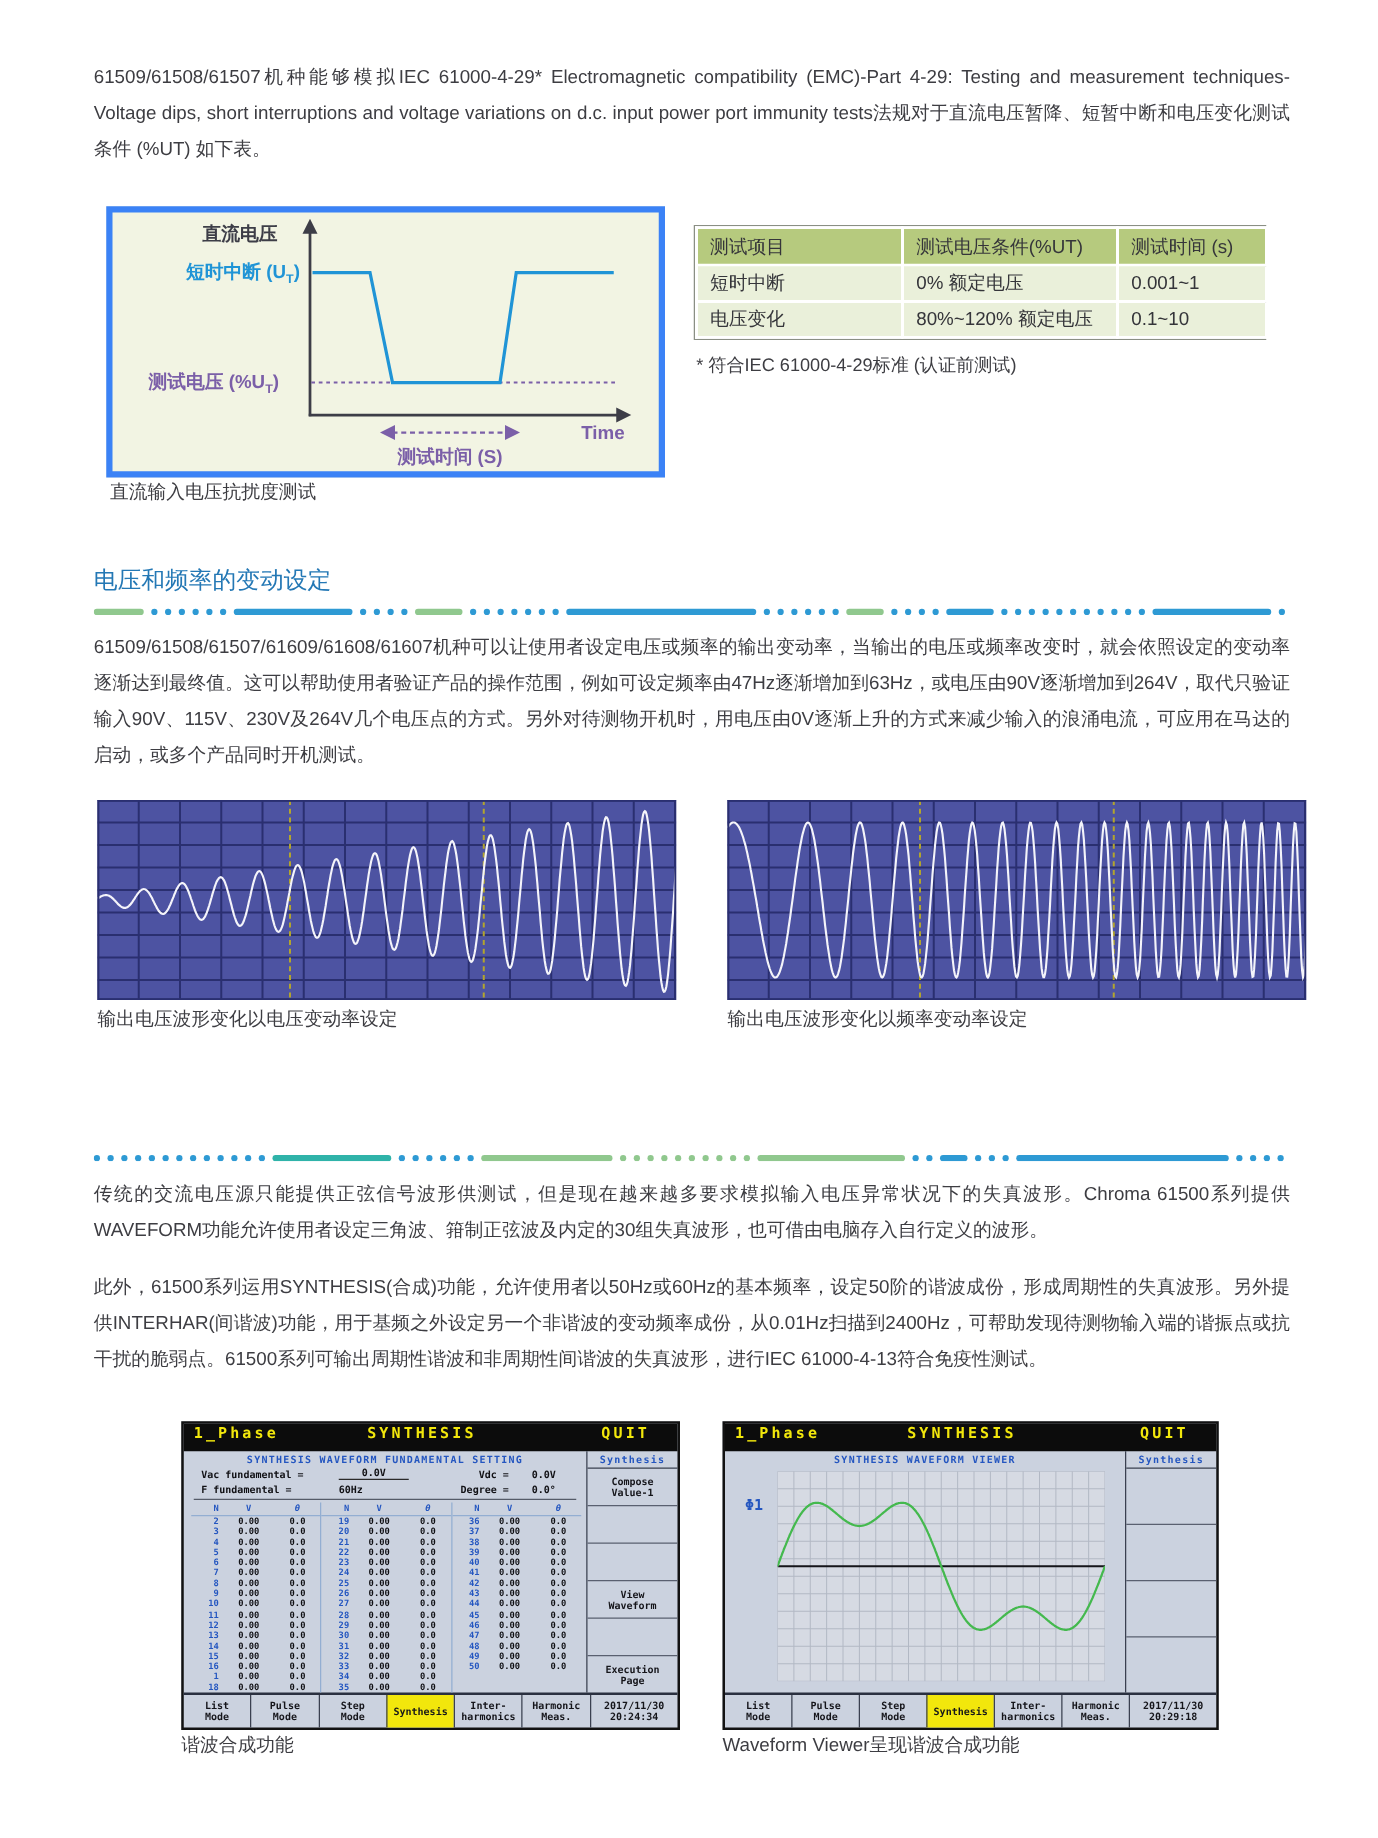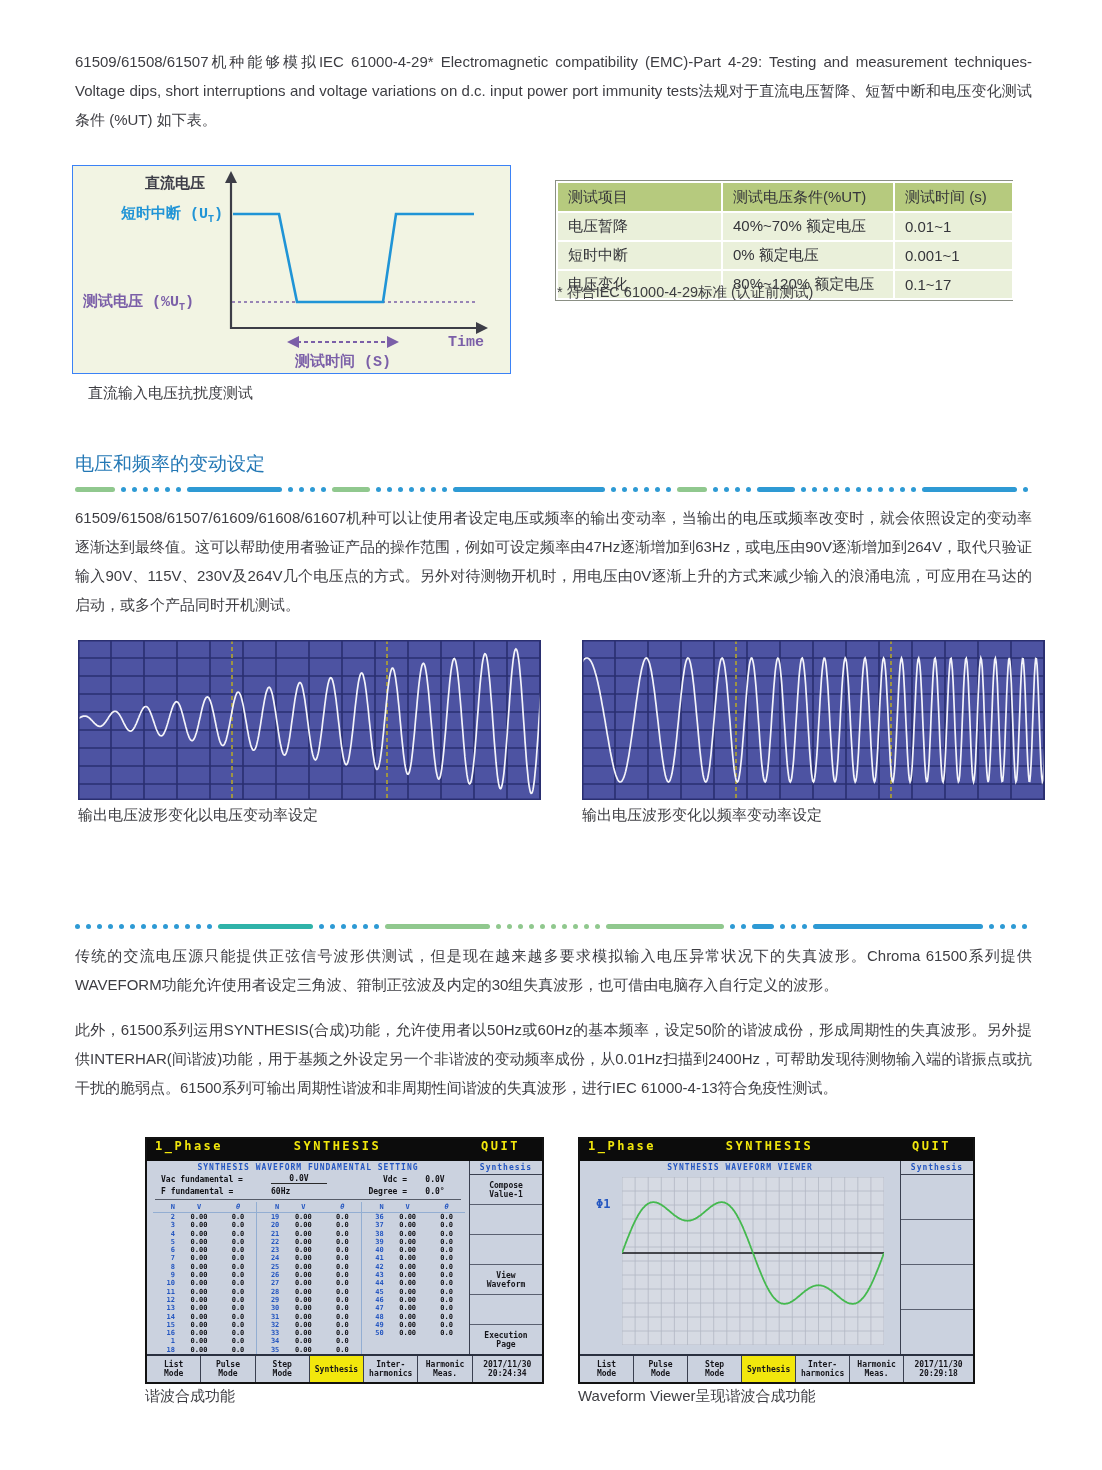--- a/index.html
+++ b/index.html
@@ -7,22 +7,22 @@
         font-family:"Liberation Sans","DejaVu Sans",sans-serif;color:var(--text-color);}
   .para{position:absolute;font-size:15px;line-height:29px;text-align:justify;color:var(--text-color);}
   .heading{position:absolute;font-size:19px;font-weight:500;color:var(--accent-blue);}
   .divider{position:absolute;height:6px;display:flex;align-items:center;gap:6px;overflow:hidden;}
   .divider .dash{height:5px;border-radius:3px;flex:none;}
   .divider .dot{width:5px;height:5px;border-radius:50%;flex:none;}
   .c-green{background:var(--divider-green);} .c-blue{background:var(--divider-blue);} .c-teal{background:var(--divider-teal);}
   .caption{position:absolute;font-size:15px;color:var(--text-color);}
 
   
-  .diagram-box{position:absolute;left:72px;top:165px;width:437px;height:207px;
-               background:var(--diagram-bg);border:1px solid #3b82f6;font-family:Liberation Mono, monospace;}
+  .diagram-box{position:absolute;left:85px;top:165px;width:437px;height:207px;
+               background:var(--diagram-bg);border:5px solid #3b82f6;}
   .diagram-box .lbl{position:absolute;font-size:15px;font-weight:700;}
   .lbl-dark{color:#3d3d47;} .lbl-blue{color:var(--diagram-blue);} .lbl-purple{color:var(--diagram-purple);}
   .lbl sub{font-size:10px;}
 
   
   .tbl-wrap{position:absolute;left:555px;top:180px;width:456px;border:1px solid #8a8f84;}
   table.imm{border-collapse:collapse;width:100%;table-layout:fixed;}
   table.imm td{border:2px solid #ffffff;font-size:15px;color:#35353a;padding:2px 10px;height:23px;
                background:var(--table-row-bg);overflow:hidden;white-space:nowrap;}
   table.imm tr.hd td{background:var(--table-header-bg);font-weight:500;height:24px;}
@@ -84,53 +84,48 @@
       <line x1="157" y1="162" x2="405" y2="162" stroke="#3d3d47" stroke-width="2.2"></line>
       <polygon points="403,156 403,168 415,162" fill="#3d3d47"></polygon>
       <line x1="159" y1="136" x2="404" y2="136" style="stroke:var(--diagram-purple)" stroke-width="1.6" stroke-dasharray="3 3"></line>
       <polyline points="160,48 206,48 224,136 310,136 323,48 401,48" fill="none" style="stroke:var(--diagram-blue)" stroke-width="2.6"></polyline>
       <line x1="224" y1="176" x2="316" y2="176" style="stroke:var(--diagram-purple)" stroke-width="1.8" stroke-dasharray="4 3"></line>
       <polygon points="226,170 226,182 214,176" style="fill:var(--diagram-purple)"></polygon>
       <polygon points="314,170 314,182 326,176" style="fill:var(--diagram-purple)"></polygon>
     </svg>
     <div class="lbl lbl-dark" style="left:72px;top:8px;">直流电压</div>
     <div class="lbl lbl-blue" style="left:10px;top:38px;width:140px;text-align:right;"><span>短时中断 (U</span><sub>T</sub><span>)</span></div>
-    <div class="lbl lbl-purple" style="left:10px;top:126px;width:142px;text-align:left;"><span>测试电压 (%U</span><sub>T</sub><span>)</span></div>
+    <div class="lbl lbl-purple" style="left:10px;top:126px;width:142px;text-align:center;"><span>测试电压 (%U</span><sub>T</sub><span>)</span></div>
     <div class="lbl lbl-purple" style="left:375px;top:168px;">Time</div>
     <div class="lbl lbl-purple" style="left:196px;top:186px;width:148px;text-align:center;">测试时间 (S)</div>
   </div>
   <div class="caption" style="left:88px;top:384px;">直流输入电压抗扰度测试</div>
 
   <div class="tbl-wrap">
     <table class="imm">
       <colgroup>
           <col style="width:165px">
           <col style="width:172px">
           <col style="width:119px">
         </colgroup>
       <tbody id="imm-body">
           <tr class="hd">
             <td>测试项目</td>
             <td>测试电压条件(%UT)</td>
             <td>测试时间 (s)</td>
           </tr>
           <tr>
-            <td>电压暂降</td>
-            <td>40%~70% 额定电压</td>
-            <td>0.01~1</td>
-          </tr>
-          <tr>
             <td>短时中断</td>
             <td>0% 额定电压</td>
             <td>0.001~1</td>
           </tr>
           <tr>
             <td>电压变化</td>
             <td>80%~120% 额定电压</td>
-            <td>0.1~17</td>
+            <td>0.1~10</td>
           </tr>
         </tbody>
     </table>
   </div>
   <div class="caption" style="left:557px;top:283px;font-size:14.5px;">* 符合IEC 61000-4-29标准 (认证前测试)</div>
 
   <div class="heading" style="left:75px;top:451px;">电压和频率的变动设定</div>
   <div class="divider" id="divider1" style="left:75px;top:486px;width:957px;">
       <span class="dash c-green" style="width: 40px;"></span>
       <span class="dot c-blue"></span>

